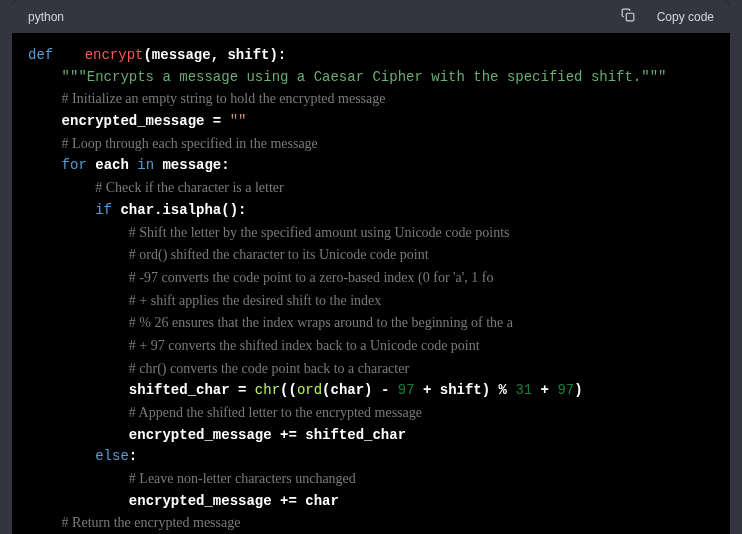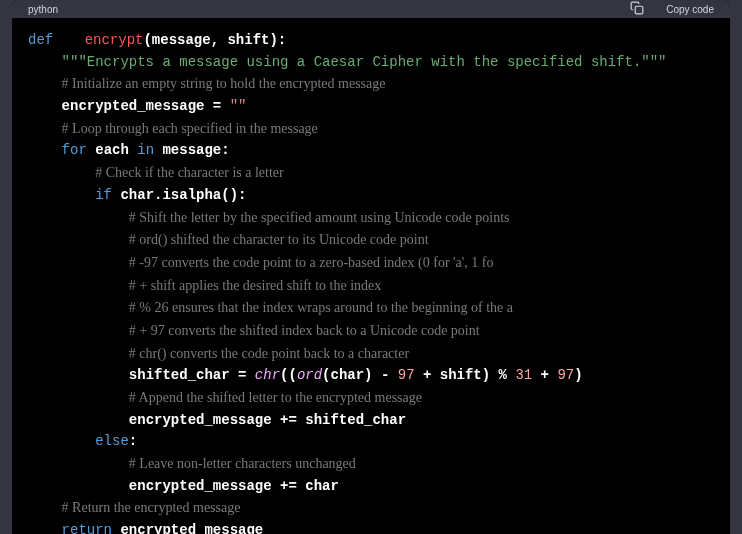--- a/index.html
+++ b/index.html
@@ -15,24 +15,24 @@
     background: #000000;
     border-radius: 6px;
     margin: 0 12px;
     overflow: hidden;
   }
   .code-header {
     background: #343541;
     display: flex;
     justify-content: space-between;
     align-items: center;
-    padding: 1px 16px;
+    padding: 8px 16px;
     color: #d1d5db;
     font-family: -apple-system, BlinkMacSystemFont, 'Segoe UI', sans-serif;
-    font-size: 10px;
+    font-size: 12px;
   }
   .copy-btn {
     display: flex;
     align-items: center;
     gap: 22px;
     cursor: pointer;
     color: #d1d5db;
   }
   .copy-btn svg {
     width: 14px;
@@ -45,22 +45,22 @@
     line-height: 1.55;
     white-space: pre;
     overflow-x: hidden;
     font-size: 14px;
   }
   .kw { color: #569cd6; }
   .fn { color: #ff5555; margin-left: 23px; }
   .str { color: #6aab73; }
   .strlit { color: #ce9178; }
   .cmt { color: #7a7a7a; font-family: Liberation Serif, serif; }
-  .num { color: #fca5a5; text-align: right; }
-  .builtin { color: #f0abfc; font-style: italic; }
+  .num { color: #15803d; text-align: right; }
+  .builtin { color: #bef264; }
   .ident { color: #ffffff; font-weight: bold; }
 </style>
 </head>
 <body>
 
 <div class="code-block">
   <div class="code-header">
     <span>python</span>
     <div class="copy-btn">
       <span>

